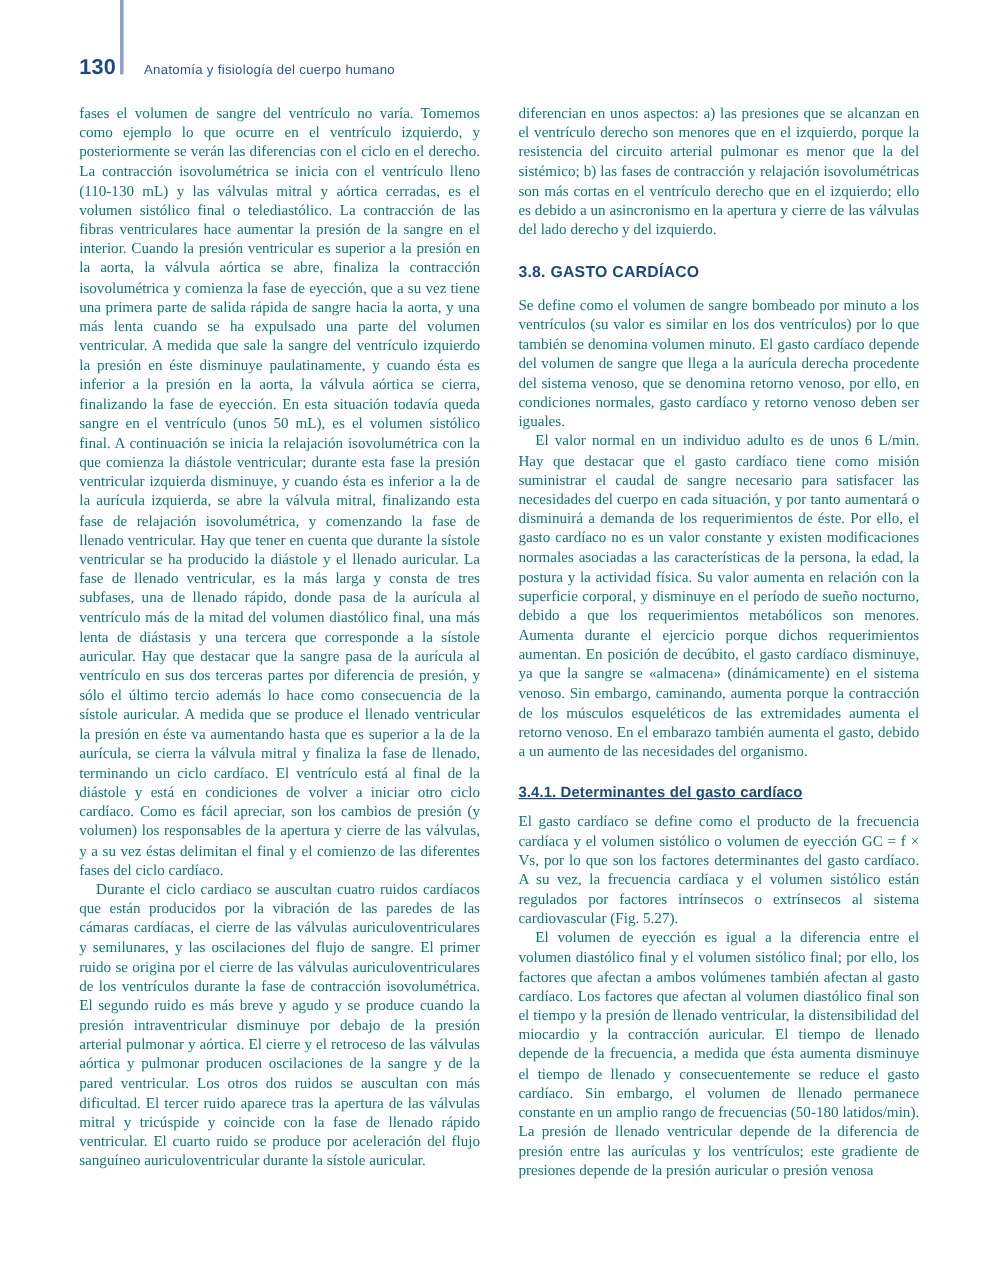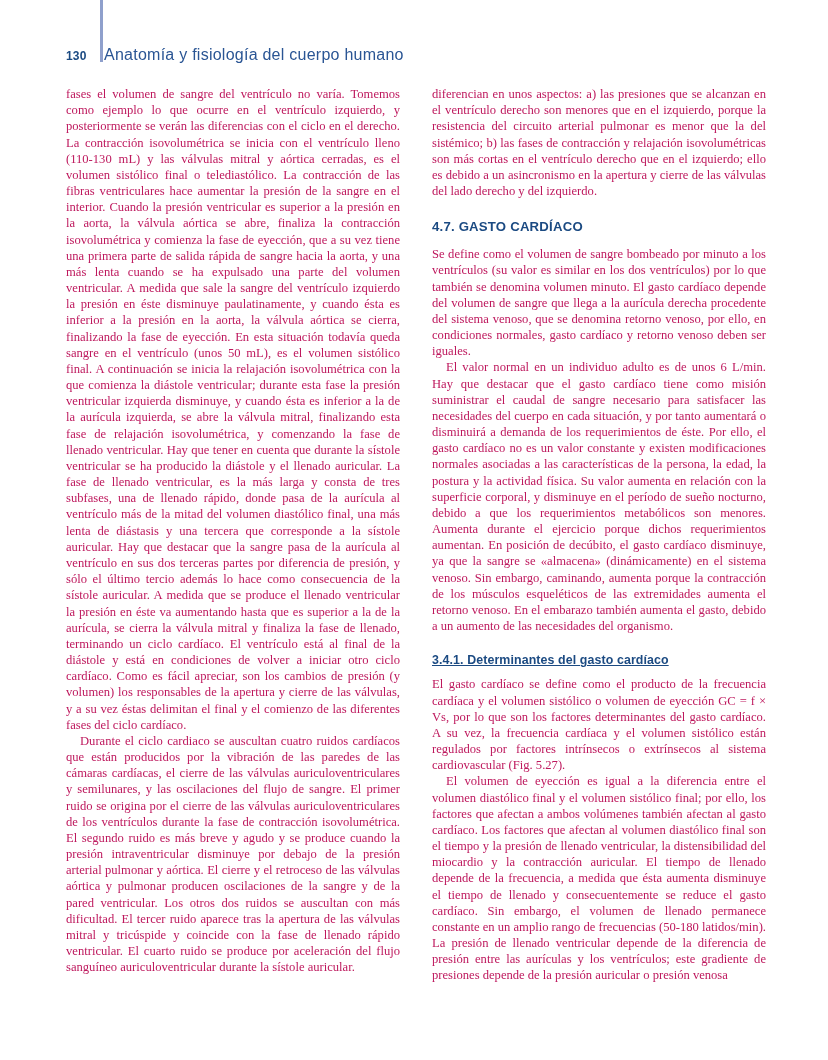--- a/index.html
+++ b/index.html
@@ -34,30 +34,30 @@
     left: 66px;
     top: 46px;
     display: flex;
     align-items: baseline;
     gap: 0;
     height: 20px;
   }
   .folio {
     font-family: "Liberation Sans", "DejaVu Sans", sans-serif;
     font-weight: bold;
-    font-size: 12px;
+    font-size: 18px;
     color: #1b4a82;
     letter-spacing: 0.2px;
     width: 34px;
   }
   .runhead-title {
     font-family: "Liberation Sans", "DejaVu Sans", sans-serif;
-    font-size: 16px;
+    font-size: 11px;
     color: #2a5594;
-    margin-left: 4px;
+    margin-left: 20px;
     white-space: nowrap;
     letter-spacing: 0.25px;
   }
 
   
   .columns {
     position: absolute;
     left: 66px;
     top: 86px;
     width: 700px;
@@ -65,21 +65,21 @@
     gap: 32px;
   }
   .col {
     width: 334px;
   }
 
   p {
     margin: 0;
     font-size: 12.6px;
     line-height: 1.285;
-    color: #be185d;
+    color: #0f766e;
     text-align: justify;
     text-justify: inter-word;
     hyphens: manual;
     -webkit-hyphens: manual;
   }
   p.indent {
     text-indent: 14px;
   }
 
   h2.section {
@@ -118,21 +118,21 @@
 
     <div class="col">
       <p>fases el volumen de sangre del ventrículo no varía. Tomemos como ejemplo lo que ocurre en el ventrículo izquierdo, y posteriormente se verán las diferencias con el ciclo en el derecho. La contracción isovolumétrica se inicia con el ventrículo lleno (110-130 mL) y las válvulas mitral y aórtica cerradas, es el volumen sistólico final o telediastólico. La contracción de las fibras ventriculares hace aumentar la presión de la sangre en el interior. Cuando la presión ventricular es superior a la presión en la aorta, la válvula aórtica se abre, finaliza la contracción isovolumétrica y comienza la fase de eyección, que a su vez tiene una primera parte de salida rápida de sangre hacia la aorta, y una más lenta cuando se ha expulsado una parte del volumen ventricular. A medida que sale la sangre del ventrículo izquierdo la presión en éste disminuye paulatinamente, y cuando ésta es inferior a la presión en la aorta, la válvula aórtica se cierra, finalizando la fase de eyección. En esta situación todavía queda sangre en el ventrículo (unos 50 mL), es el volumen sistólico final. A continuación se inicia la relajación isovolumétrica con la que comienza la diástole ventricular; durante esta fase la presión ventricular izquierda disminuye, y cuando ésta es inferior a la de la aurícula izquierda, se abre la válvula mitral, finalizando esta fase de relajación isovolumétrica, y comenzando la fase de llenado ventricular. Hay que tener en cuenta que durante la sístole ventricular se ha producido la diástole y el llenado auricular. La fase de llenado ventricular, es la más larga y consta de tres subfases, una de llenado rápido, donde pasa de la aurícula al ventrículo más de la mitad del volumen diastólico final, una más lenta de diástasis y una tercera que corresponde a la sístole auricular. Hay que destacar que la sangre pasa de la aurícula al ventrículo en sus dos terceras partes por diferencia de presión, y sólo el último tercio además lo hace como consecuencia de la sístole auricular. A medida que se produce el llenado ventricular la presión en éste va aumentando hasta que es superior a la de la aurícula, se cierra la válvula mitral y finaliza la fase de llenado, terminando un ciclo cardíaco. El ventrículo está al final de la diástole y está en condiciones de volver a iniciar otro ciclo cardíaco. Como es fácil apreciar, son los cambios de presión (y volumen) los responsables de la apertura y cierre de las válvulas, y a su vez éstas delimitan el final y el comienzo de las diferentes fases del ciclo cardíaco.</p>
       <p class="indent">Durante el ciclo cardiaco se auscultan cuatro ruidos cardíacos que están producidos por la vibración de las paredes de las cámaras cardíacas, el cierre de las válvulas auriculoventriculares y semilunares, y las oscilaciones del flujo de sangre. El primer ruido se origina por el cierre de las válvulas auriculoventriculares de los ventrículos durante la fase de contracción isovolumétrica. El segundo ruido es más breve y agudo y se produce cuando la presión intraventricular disminuye por debajo de la presión arterial pulmonar y aórtica. El cierre y el retroceso de las válvulas aórtica y pulmonar producen oscilaciones de la sangre y de la pared ventricular. Los otros dos ruidos se auscultan con más dificultad. El tercer ruido aparece tras la apertura de las válvulas mitral y tricúspide y coincide con la fase de llenado rápido ventricular. El cuarto ruido se produce por aceleración del flujo sanguíneo auriculoventricular durante la sístole auricular.</p>
     </div>
 
     <div class="col">
       <p>diferencian en unos aspectos: a) las presiones que se alcanzan en el ventrículo derecho son menores que en el izquierdo, porque la resistencia del circuito arterial pulmonar es menor que la del sistémico; b) las fases de contracción y relajación isovolumétricas son más cortas en el ventrículo derecho que en el izquierdo; ello es debido a un asincronismo en la apertura y cierre de las válvulas del lado derecho y del izquierdo.</p>
 
       <div class="sp-before-h2"></div>
-      <h2 class="section">4.7. GASTO CARDÍACO</h2>
+      <h2 class="section">3.8. GASTO CARDÍACO</h2>
 
       <p>Se define como el volumen de sangre bombeado por minuto a los ventrículos (su valor es similar en los dos ventrículos) por lo que también se denomina volumen minuto. El gasto cardíaco depende del volumen de sangre que llega a la aurícula derecha procedente del sistema venoso, que se denomina retorno venoso, por ello, en condiciones normales, gasto cardíaco y retorno venoso deben ser iguales.</p>
       <p class="indent">El valor normal en un individuo adulto es de unos 6 L/min. Hay que destacar que el gasto cardíaco tiene como misión suministrar el caudal de sangre necesario para satisfacer las necesidades del cuerpo en cada situación, y por tanto aumentará o disminuirá a demanda de los requerimientos de éste. Por ello, el gasto cardíaco no es un valor constante y existen modificaciones normales asociadas a las características de la persona, la edad, la postura y la actividad física. Su valor aumenta en relación con la superficie corporal, y disminuye en el período de sueño nocturno, debido a que los requerimientos metabólicos son menores. Aumenta durante el ejercicio porque dichos requerimientos aumentan. En posición de decúbito, el gasto cardíaco disminuye, ya que la sangre se «almacena» (dinámicamente) en el sistema venoso. Sin embargo, caminando, aumenta porque la contracción de los músculos esqueléticos de las extremidades aumenta el retorno venoso. En el embarazo también aumenta el gasto, debido a un aumento de las necesidades del organismo.</p>
 
       <div class="sp-before-h3"></div>
       <h3 class="subsection">3.4.1. Determinantes del gasto cardíaco</h3>
 
       <p>El gasto cardíaco se define como el producto de la frecuencia cardíaca y el volumen sistólico o volumen de eyección GC = f × Vs, por lo que son los factores determinantes del gasto cardíaco. A su vez, la frecuencia cardíaca y el volumen sistólico están regulados por factores intrínsecos o extrínsecos al sistema cardiovascular (Fig. 5.27).</p>
       <p class="indent">El volumen de eyección es igual a la diferencia entre el volumen diastólico final y el volumen sistólico final; por ello, los factores que afectan a ambos volúmenes también afectan al gasto cardíaco. Los factores que afectan al volumen diastólico final son el tiempo y la presión de llenado ventricular, la distensibilidad del miocardio y la contracción auricular. El tiempo de llenado depende de la frecuencia, a medida que ésta aumenta disminuye el tiempo de llenado y consecuentemente se reduce el gasto cardíaco. Sin embargo, el volumen de llenado permanece constante en un amplio rango de frecuencias (50-180 latidos/min). La presión de llenado ventricular depende de la diferencia de presión entre las aurículas y los ventrículos; este gradiente de presiones depende de la presión auricular o presión venosa</p>
     </div>

